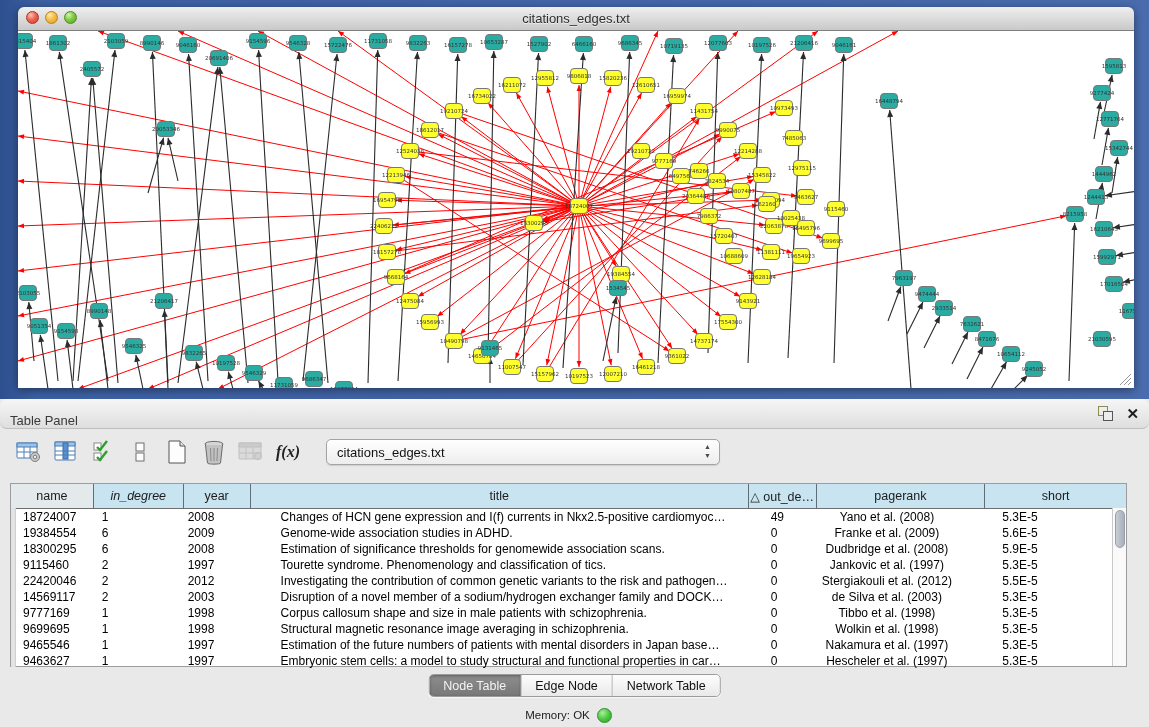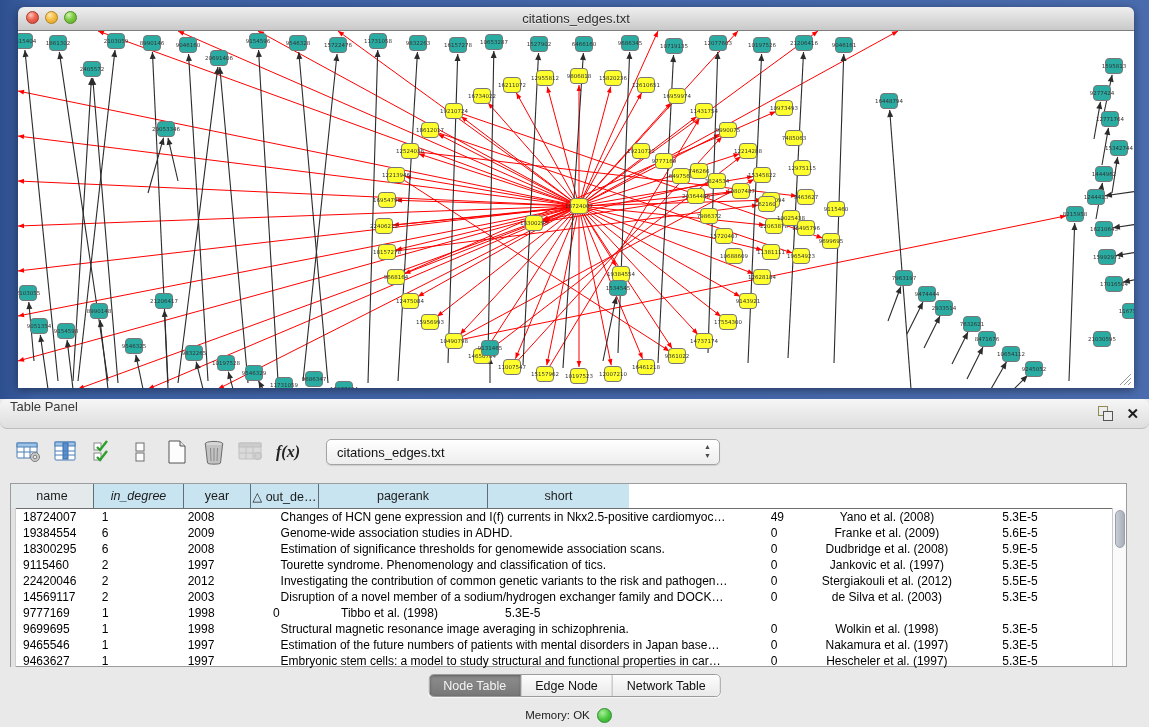--- a/index.html
+++ b/index.html
@@ -17,21 +17,21 @@
   .light{width:13px;height:13px;border-radius:50%;box-sizing:border-box;}
   .light.red{background:radial-gradient(circle at 35% 28%,#ffc4b8,#ec6554 45%,#cf3d2c);border:1px solid #a8372a;}
   .light.yellow{background:radial-gradient(circle at 35% 28%,#ffe9b0,#f5bd45 45%,#dd9f22);border:1px solid #b2831f;}
   .light.green{background:radial-gradient(circle at 35% 28%,#d2f5b0,#7ecb43 45%,#55a423);border:1px solid #508c22;}
   .canvas{position:relative;width:100%;height:357px;background:#ffffff;overflow:hidden;}
   .canvas svg{display:block;}
   .grip{position:absolute;right:2px;bottom:2px;}
   
   .table-panel{position:absolute;left:0;top:399px;width:1149px;height:328px;background:#e9e9e9;}
   .panel-header{height:29px;background:linear-gradient(#f6f6f6,#dedede);
-    border-bottom:1px solid #bdbdbd;position:relative;display:flex;align-items:flex-start;border-radius:7px;}
+    border-bottom:1px solid #bdbdbd;position:relative;display:flex;align-items:flex-end;border-radius:7px;}
   .panel-header .ptitle{font-size:13px;color:#3a3a3a;margin-left:10px;}
   .ph-icons{position:absolute;right:10px;top:0;height:29px;display:flex;align-items:center;gap:12px;}
   .float-ico{position:relative;width:16px;height:15px;cursor:default;}
   .float-ico .back{position:absolute;left:0;top:0;width:8px;height:8px;border:1px solid #8f8a4e;background:transparent;}
   .float-ico .front{position:absolute;left:5px;top:5px;width:8px;height:8px;border:1px solid #555;background:#ececec;}
   .close-ico{font-size:15px;font-weight:bold;color:#1d1d1d;line-height:15px;}
   .toolbar{display:flex;align-items:center;padding:9px 0 6px 16px;gap:11px;}
   .tool-btn{display:flex;align-items:center;justify-content:center;height:28px;min-width:26px;}
   .fx{font-family:"Liberation Serif",serif;font-style:italic;font-weight:bold;font-size:16px;color:#222;}
   .combo{margin-left:14px;width:392px;height:24px;border:1px solid #a4a4a4;border-radius:5px;
@@ -894,20 +894,21 @@
             <span>▼</span>
           </span>
       </div>
     </div>
 
     <div class="tbl">
       <div class="thead" id="thead">
           <div class="th first" style="width: 83px;">name</div>
           <div class="th" style="width: 90px; font-style: italic;">in_degree</div>
           <div class="th" style="width: 67px;">year</div>
+          <div class="th" style="width: 499px;">title</div>
           <div class="th" style="width: 68px;">△ out_de…</div>
           <div class="th" style="width: 169px;">pagerank</div>
           <div class="th" style="width: 141px;">short</div>
         </div>
       <div class="tbody" id="tbody">
           <div class="tr">
             <div class="td" style="width: 83px; padding-left: 12px; text-align: left;">18724007</div>
             <div class="td" style="width: 90px; padding-left: 8px; text-align: left;">1</div>
             <div class="td" style="width: 67px; padding-left: 4px; text-align: left;">2008</div>
             <div class="td" style="width: 499px; padding-left: 30px; text-align: left;">Changes of HCN gene expression and I(f) currents in Nkx2.5-positive cardiomyoc…</div>
@@ -957,20 +958,21 @@
             <div class="td" style="width: 67px; padding-left: 4px; text-align: left;">2003</div>
             <div class="td" style="width: 499px; padding-left: 30px; text-align: left;">Disruption of a novel member of a sodium/hydrogen exchanger family and DOCK…</div>
             <div class="td" style="width: 68px; padding-left: 22px; text-align: left;">0</div>
             <div class="td" style="width: 141px; padding-left: 0px; text-align: center;">de Silva et al. (2003)</div>
             <div class="td" style="width: 169px; padding-left: 45px; text-align: left;">5.3E-5</div>
           </div>
           <div class="tr">
             <div class="td" style="width: 83px; padding-left: 12px; text-align: left;">9777169</div>
             <div class="td" style="width: 90px; padding-left: 8px; text-align: left;">1</div>
             <div class="td" style="width: 67px; padding-left: 4px; text-align: left;">1998</div>
+            <div class="td" style="width: 499px; padding-left: 30px; text-align: left;">Corpus callosum shape and size in male patients with schizophrenia.</div>
             <div class="td" style="width: 68px; padding-left: 22px; text-align: left;">0</div>
             <div class="td" style="width: 141px; padding-left: 0px; text-align: center;">Tibbo et al. (1998)</div>
             <div class="td" style="width: 169px; padding-left: 45px; text-align: left;">5.3E-5</div>
           </div>
           <div class="tr">
             <div class="td" style="width: 83px; padding-left: 12px; text-align: left;">9699695</div>
             <div class="td" style="width: 90px; padding-left: 8px; text-align: left;">1</div>
             <div class="td" style="width: 67px; padding-left: 4px; text-align: left;">1998</div>
             <div class="td" style="width: 499px; padding-left: 30px; text-align: left;">Structural magnetic resonance image averaging in schizophrenia.</div>
             <div class="td" style="width: 68px; padding-left: 22px; text-align: left;">0</div>

